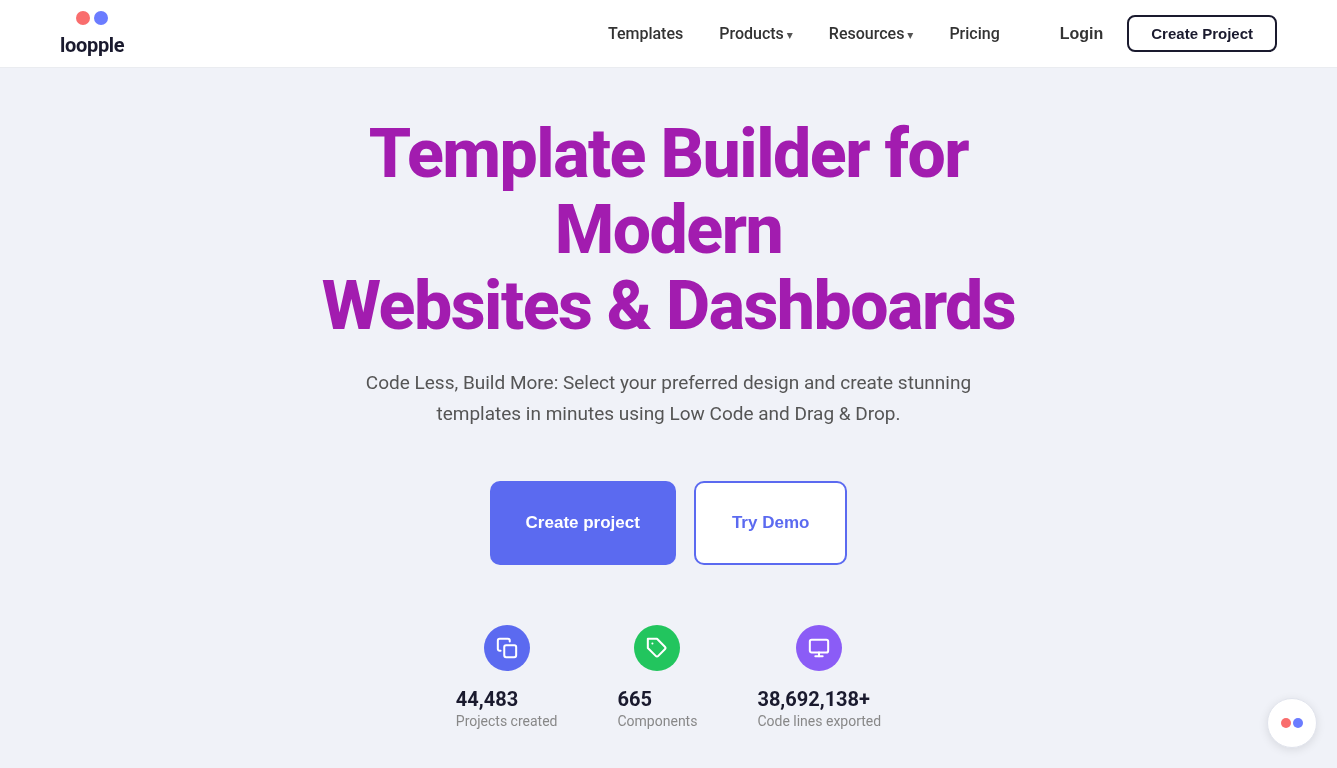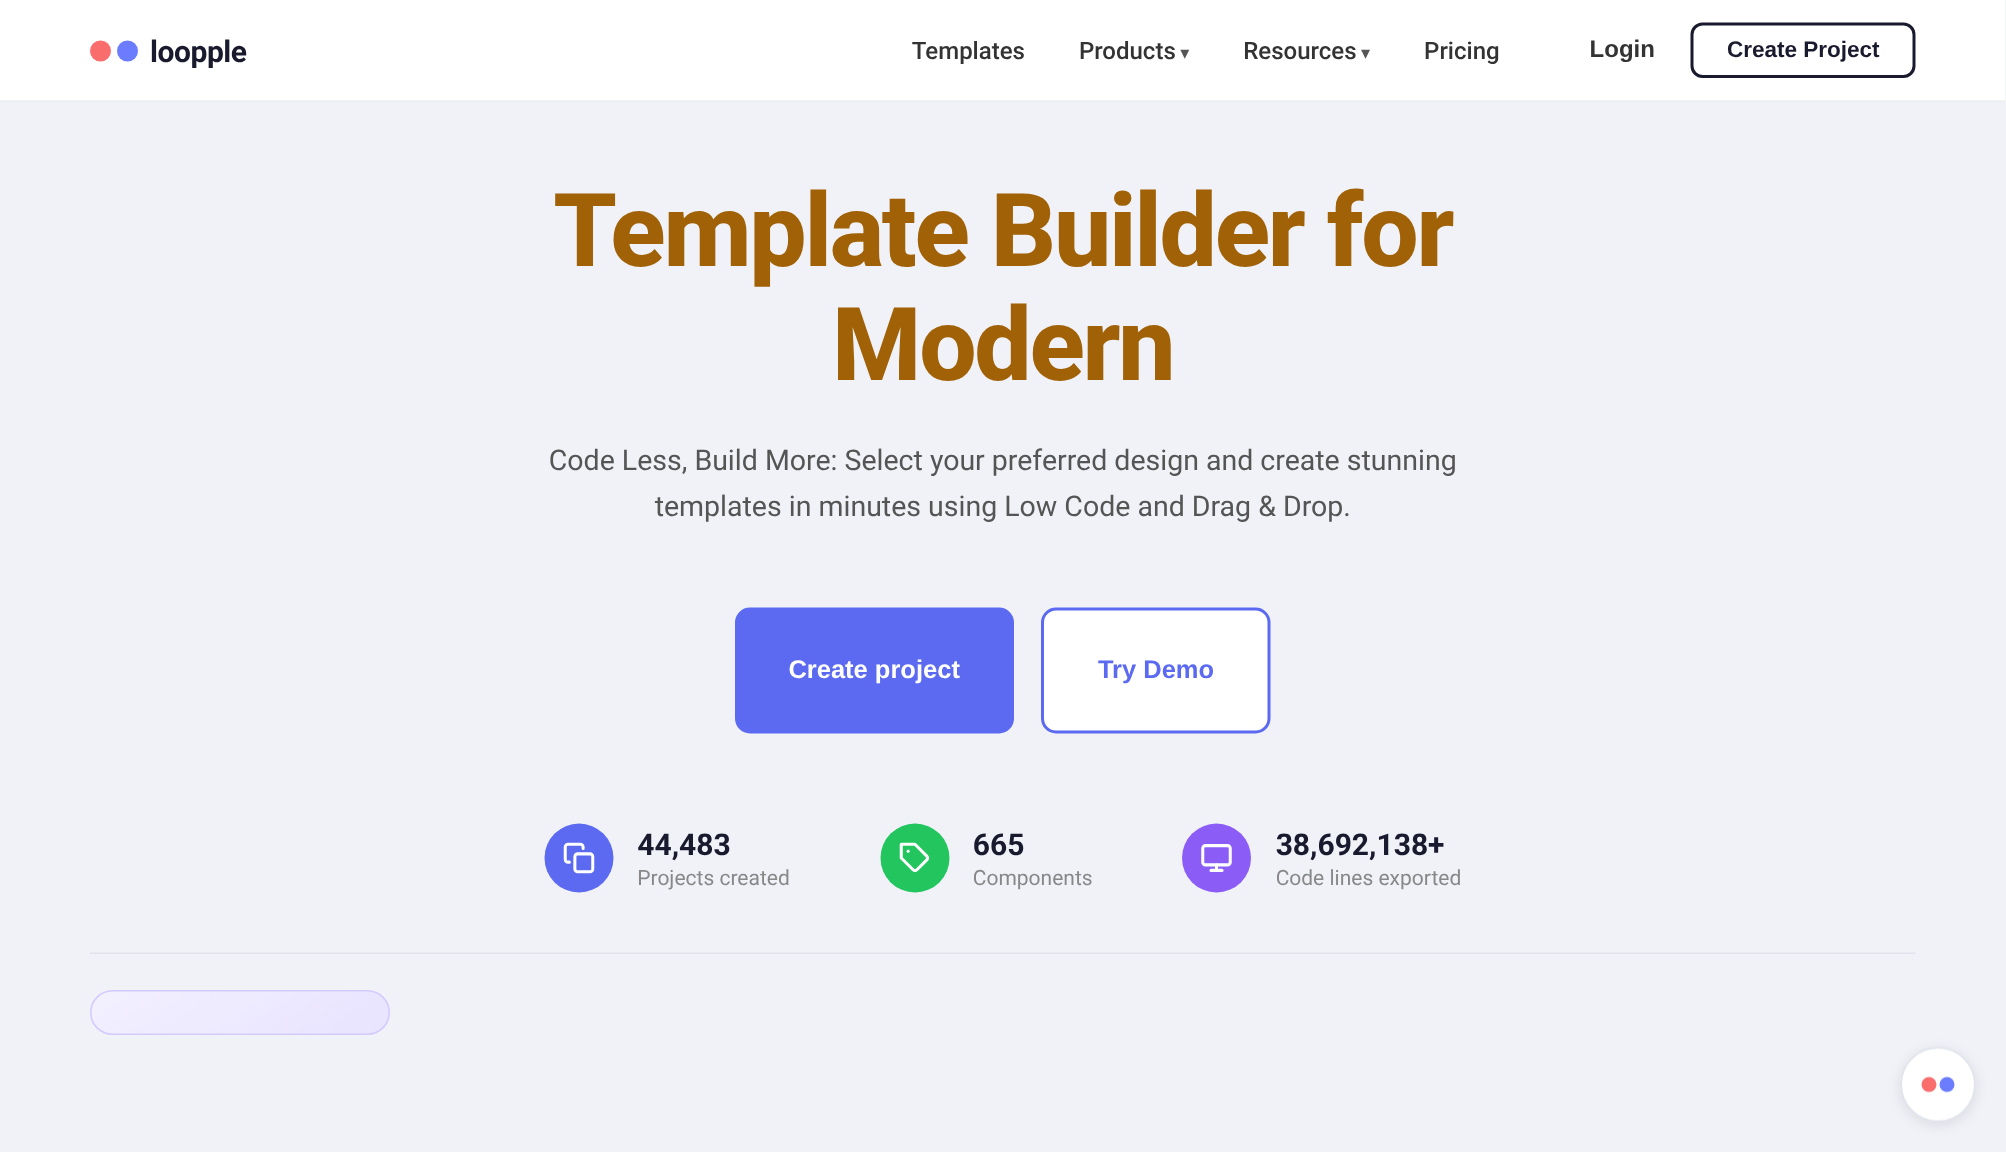--- a/index.html
+++ b/index.html
@@ -18,20 +18,21 @@
       align-items: center;
       padding: 0 60px;
       height: 68px;
       border-bottom: 1px solid #eaecf0;
     }
     .logo-area {
       display: flex;
       align-items: center;
       gap: 8px;
       margin-right: auto;
+      flex-direction: column;
     }
     .logo-dots {
       display: flex;
       gap: 4px;
     }
     .dot-red { width: 14px; height: 14px; border-radius: 50%; background: #f96d6d; }
     .dot-blue { width: 14px; height: 14px; border-radius: 50%; background: #6b7cff; }
     .logo-text {
       font-size: 20px;
       font-weight: 700;
@@ -115,21 +116,21 @@
     .announcement-arrow {
       font-size: 14px;
       color: #888;
       margin-left: 6px;
     }
 
     
     .hero-heading {
       font-size: 68px;
       font-weight: 800;
-      color: #a16207;
+      color: #a21caf;
       text-align: center;
       line-height: 1.12;
       letter-spacing: -1.5px;
       max-width: 820px;
       margin-bottom: 24px;
     }
     .hero-subtext {
       font-size: 19px;
       color: #555;
       text-align: center;
@@ -172,20 +173,21 @@
       align-items: center;
       margin-bottom: 40px;
       width: 100%;
       max-width: 900px;
       justify-content: center;
     }
     .stat-item {
       display: flex;
       align-items: center;
       gap: 16px;
+      flex-direction: column;
     }
     .stat-icon {
       width: 46px;
       height: 46px;
       border-radius: 50%;
       display: flex;
       align-items: center;
       justify-content: center;
       font-size: 20px;
       flex-shrink: 0;
@@ -278,20 +280,21 @@
     <button class="btn-login">Login</button>
     <button class="btn-create">Create Project</button>
   </div>
 </nav>
 
 <main>
 
 
   <h1 class="hero-heading">
     <span>Template Builder for Modern</span><br>
+    <span>Websites &amp; Dashboards</span>
   </h1>
 
   <p class="hero-subtext">Code Less, Build More: Select your preferred design and create stunning templates in minutes using Low Code and Drag &amp; Drop.</p>
 
   <div class="cta-buttons">
     <button class="btn-create-project">Create project</button>
     <button class="btn-try-demo">Try Demo</button>
   </div>
 
   <div class="stats-row">

